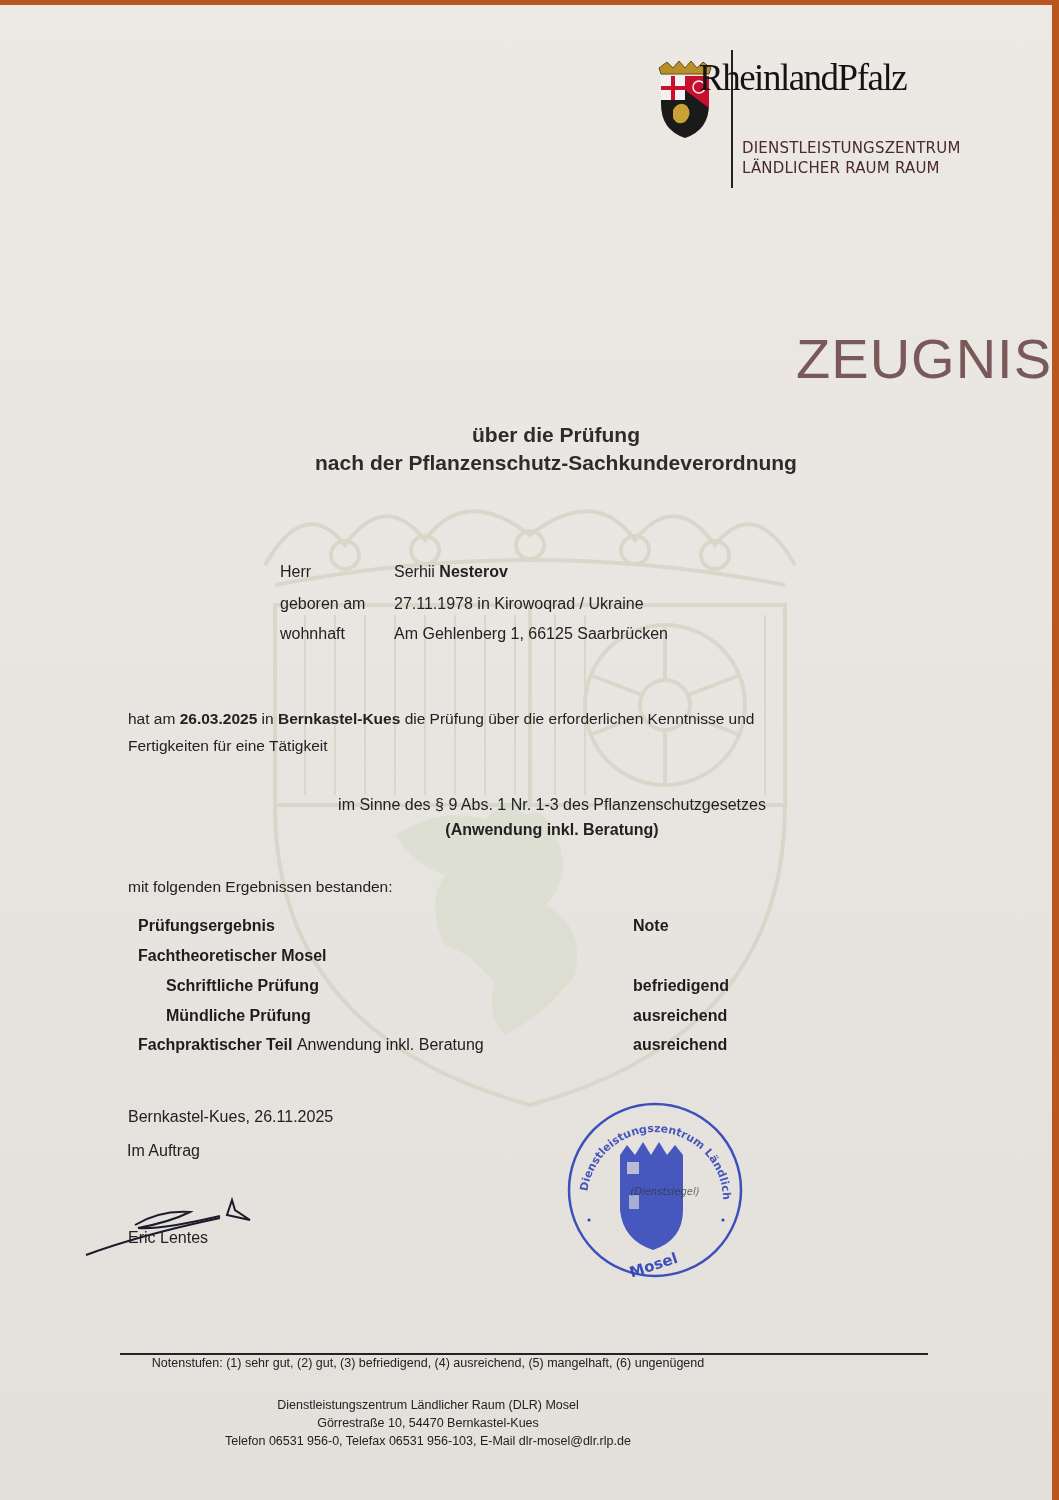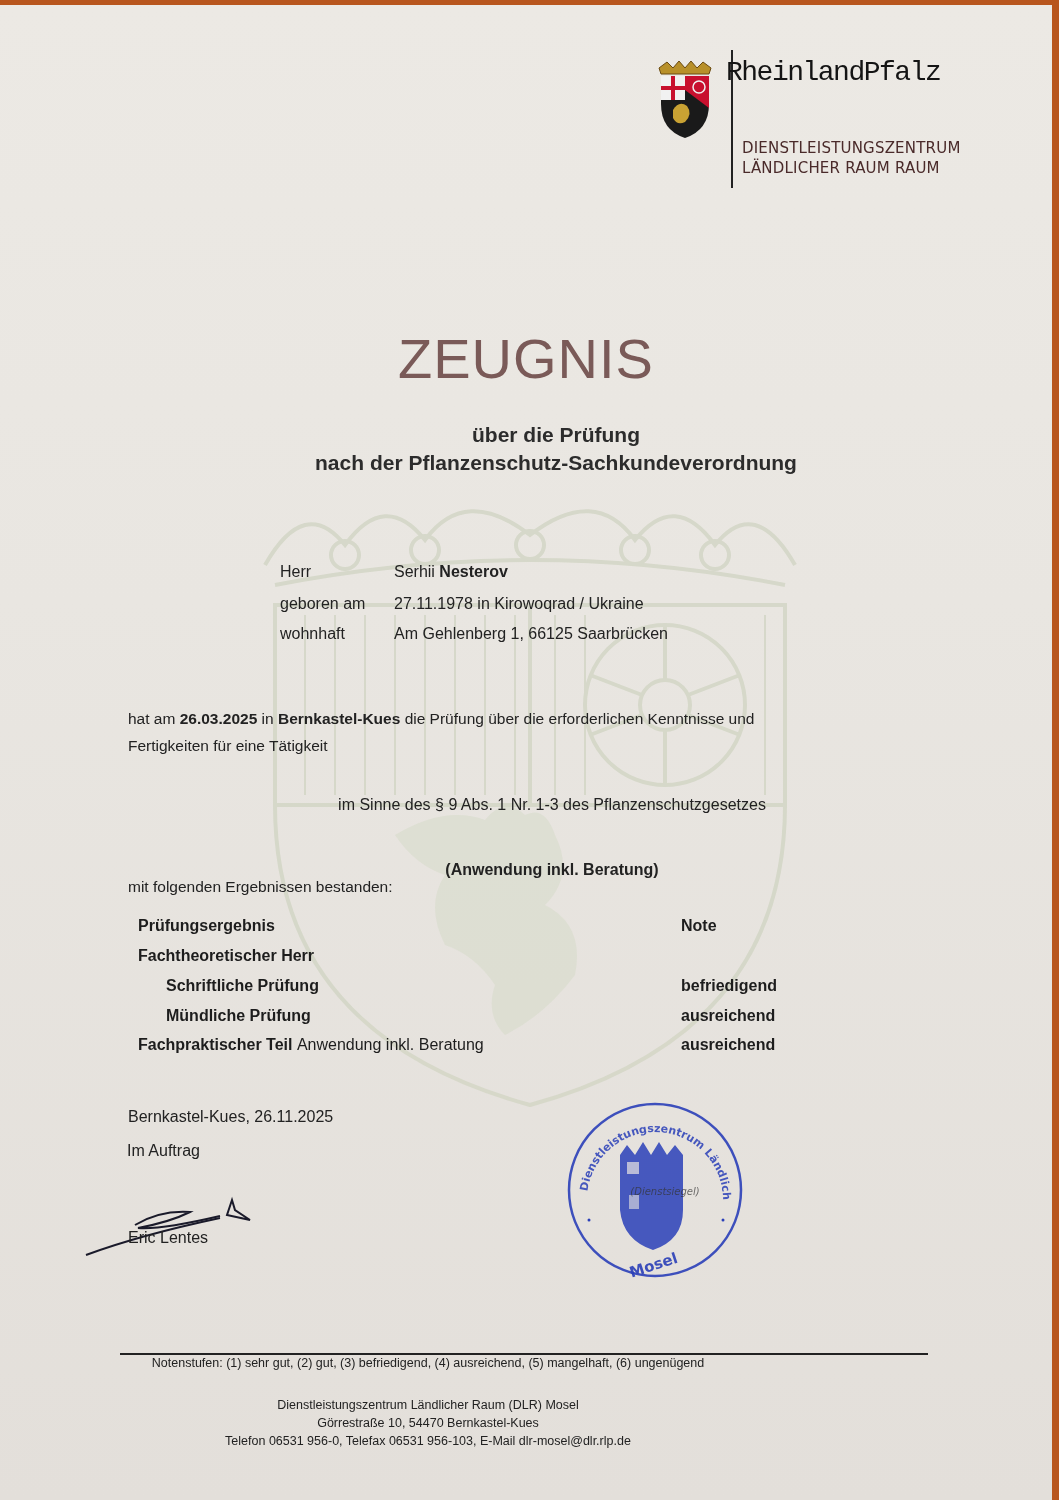--- a/index.html
+++ b/index.html
@@ -7,34 +7,34 @@
       width: 1059px; height: 1500px; position: relative; overflow: hidden;
       background: #b8561e;
       font-family: "Liberation Sans", sans-serif;
     }
     .paper {
       position: absolute; left: 0; top: 5px; width: 1052px; height: 1495px;
       background: linear-gradient(180deg, #ece9e4 0%, #e9e6e1 40%, #e3dfda 100%);
     }
     
     .logo-divider { position: absolute; left: 731px; top: 45px; width: 2px; height: 138px; background: #222; }
-    .brand { position: absolute; left: 726px; top: 54px; font-family: Liberation Mono, monospace; font-size: 28px; color: #141414; letter-spacing: -1.5px; line-height: 1; }
+    .brand { position: absolute; left: 699px; top: 54px; font-family: Liberation Serif, serif; font-size: 37px; color: #141414; letter-spacing: -1.5px; line-height: 1; }
     .dept { position: absolute; left: 742px; top: 133px; font-family: "DejaVu Sans", sans-serif; font-size: 15px; color: #4a2a2a; line-height: 20px; letter-spacing: 0.2px; }
     .coa { position: absolute; left: 655px; top: 55px; width: 60px; height: 80px; }
 
-    .title { position: absolute; left: 0; width: 1052px; top: 326px; text-align: center; font-size: 56px; color: #7a5a58; letter-spacing: 1px; line-height: 1; }
+    .title { position: absolute; left: 0; width: 1052px; top: 326px; text-align: right; font-size: 56px; color: #7a5a58; letter-spacing: 1px; line-height: 1; }
     .subtitle { position: absolute; left: 0; width: 1052px; text-align: center; font-weight: bold; font-size: 21px; color: #2c2c2c; margin-left: 30px; }
 
     .watermark { position: absolute; left: 245px; top: 470px; width: 570px; height: 640px; }
 
     .txt { position: absolute; font-size: 16px; color: #222; white-space: nowrap; }
-    .b { font-weight: bold; margin-top: 40px; }
+    .b { font-weight: bold; }
 
     .res-label { position: absolute; font-size: 16px; font-weight: bold; color: #1d1d1d; white-space: nowrap; }
-    .res-grade { position: absolute; left: 633px; font-size: 16px; font-weight: bold; color: #1d1d1d; white-space: nowrap; margin-left: 48px; }
+    .res-grade { position: absolute; left: 633px; font-size: 16px; font-weight: bold; color: #1d1d1d; white-space: nowrap; }
 
     .stamp { position: absolute; left: 565px; top: 1095px; width: 180px; height: 180px; }
     .sig { position: absolute; left: 80px; top: 1185px; width: 200px; height: 70px; }
 
     .footline { position: absolute; left: 120px; top: 1348px; width: 808px; height: 1.5px; background: #222; }
     .foot { position: absolute; left: 0; width: 856px; text-align: center; font-size: 12.5px; color: #222; white-space: nowrap; }
   </style>
 </head>
 <body>
 
@@ -123,21 +123,21 @@
   <div class="txt" style="left:128px;top:732px;font-size:15.5px">Fertigkeiten für eine Tätigkeit</div>
 
   <div class="txt" style="left:0;width:1104px;text-align:center;top:791px">im Sinne des § 9 Abs. 1 Nr. 1-3 des Pflanzenschutzgesetzes</div>
   <div class="txt b" style="left:0;width:1104px;text-align:center;top:816px">(Anwendung inkl. Beratung)</div>
 
   <div class="txt" style="left:128px;top:873px;font-size:15.5px">mit folgenden Ergebnissen bestanden:</div>
 
   <div class="res-label" style="left:138px;top:912px">Prüfungsergebnis</div>
   <div class="res-grade" style="top:912px">Note</div>
 
-  <div class="res-label" style="left:138px;top:942px">Fachtheoretischer Herr</div>
+  <div class="res-label" style="left:138px;top:942px">Fachtheoretischer Mosel</div>
 
   <div class="res-label" style="left:166px;top:972px">Schriftliche Prüfung</div>
   <div class="res-grade" style="top:972px">befriedigend</div>
 
   <div class="res-label" style="left:166px;top:1002px">Mündliche Prüfung</div>
   <div class="res-grade" style="top:1002px">ausreichend</div>
 
   <div class="res-label" style="left:138px;top:1031px">
     <span>Fachpraktischer Teil</span>
     <span style="font-weight:normal">Anwendung inkl. Beratung</span>

